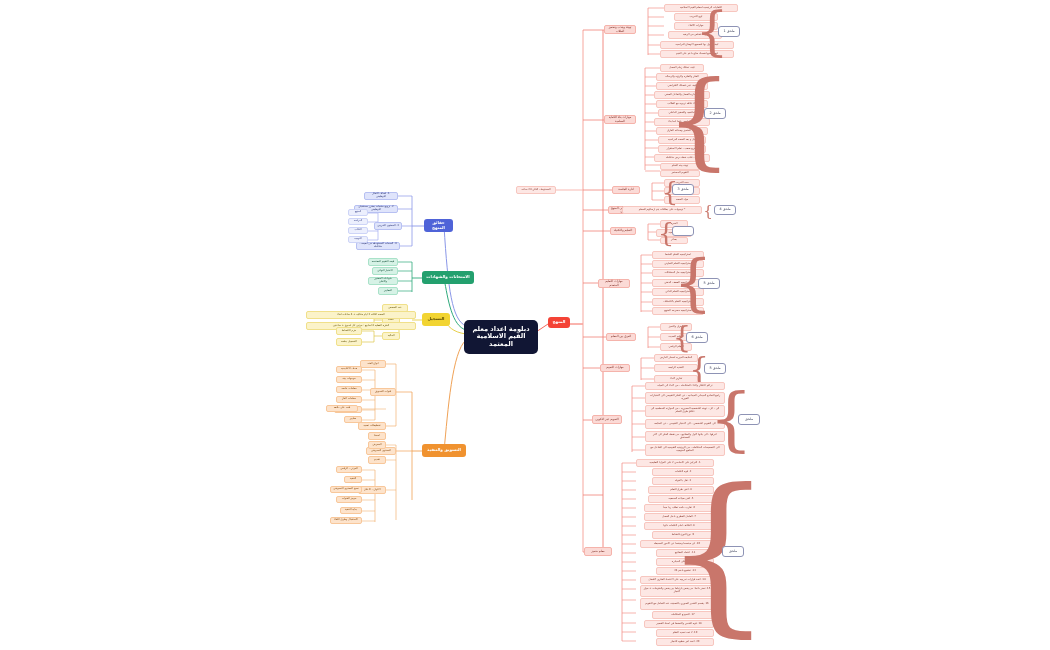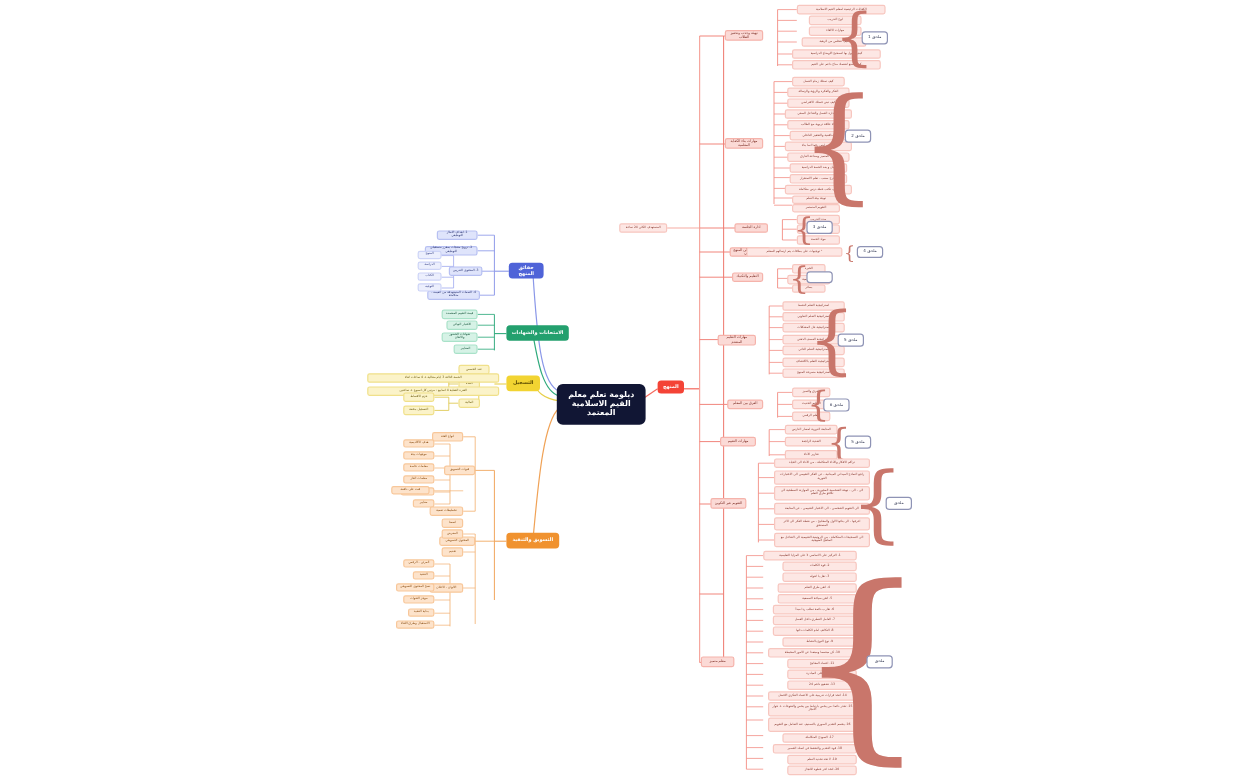--- a/index.html
+++ b/index.html
@@ -161,21 +161,21 @@
     <path d="M386,392 L375,392" stroke="#f2b172" stroke-width=".6" fill="none"></path>
     <path d="M386,409 L360,409" stroke="#f2b172" stroke-width=".6" fill="none"></path>
     <path d="M396,445 L396,520" stroke="#f2b172" stroke-width=".7" fill="none"></path>
     <path d="M396,445 L386,445 M396,460 L386,460 M396,490 L386,490" stroke="#f2b172" stroke-width=".6" fill="none"></path>
     <path d="M375,470 L375,522" stroke="#f2b172" stroke-width=".7" fill="none"></path>
     <path d="M375,470 L362,470 M375,480 L362,480 M375,490 L362,490 M375,500 L362,500
              M375,511 L362,511 M375,521 L362,521" stroke="#f2b172" stroke-width=".6" fill="none"></path>
     <path d="M386,490 L375,490" stroke="#f2b172" stroke-width=".6" fill="none"></path>
   </svg>
 
-  <div class="node n-root" style="left:464px;top:320px;width:74px;height:34px;">دبلومة تعلم معلم القيم الاسلامية المعتمد</div>
+  <div class="node n-root" style="left:464px;top:320px;width:74px;height:34px;">دبلومة اعداد معلم القيم الاسلامية المعتمد</div>
 
   <div class="node head head-red" style="left:548px;top:317px;width:22px;height:11px;">المنهج</div>
   <div class="node head head-blue" style="left:424px;top:219px;width:29px;height:13px;">حقائق المنهج</div>
   <div class="node head head-green" style="left:422px;top:271px;width:52px;height:13px;">الامتحانات والشهادات</div>
   <div class="node head head-yellow" style="left:422px;top:313px;width:28px;height:13px;">التسجيل</div>
   <div class="node head head-orange" style="left:422px;top:444px;width:44px;height:13px;">التسويق والتنفيذ</div>
 
   <div class="node pill sm t-red" style="left:604px;top:25px;width:32px;height:9px;">تهيئة وجذب وتحفيز الطلاب</div>
   <div class="node pill sm t-red" style="left:604px;top:115px;width:32px;height:9px;">مهارات بناء الكفاية المعلمية</div>
   <div class="node pill sm t-red" style="left:612px;top:186px;width:28px;height:8px;">ادارة الجلسة</div>

